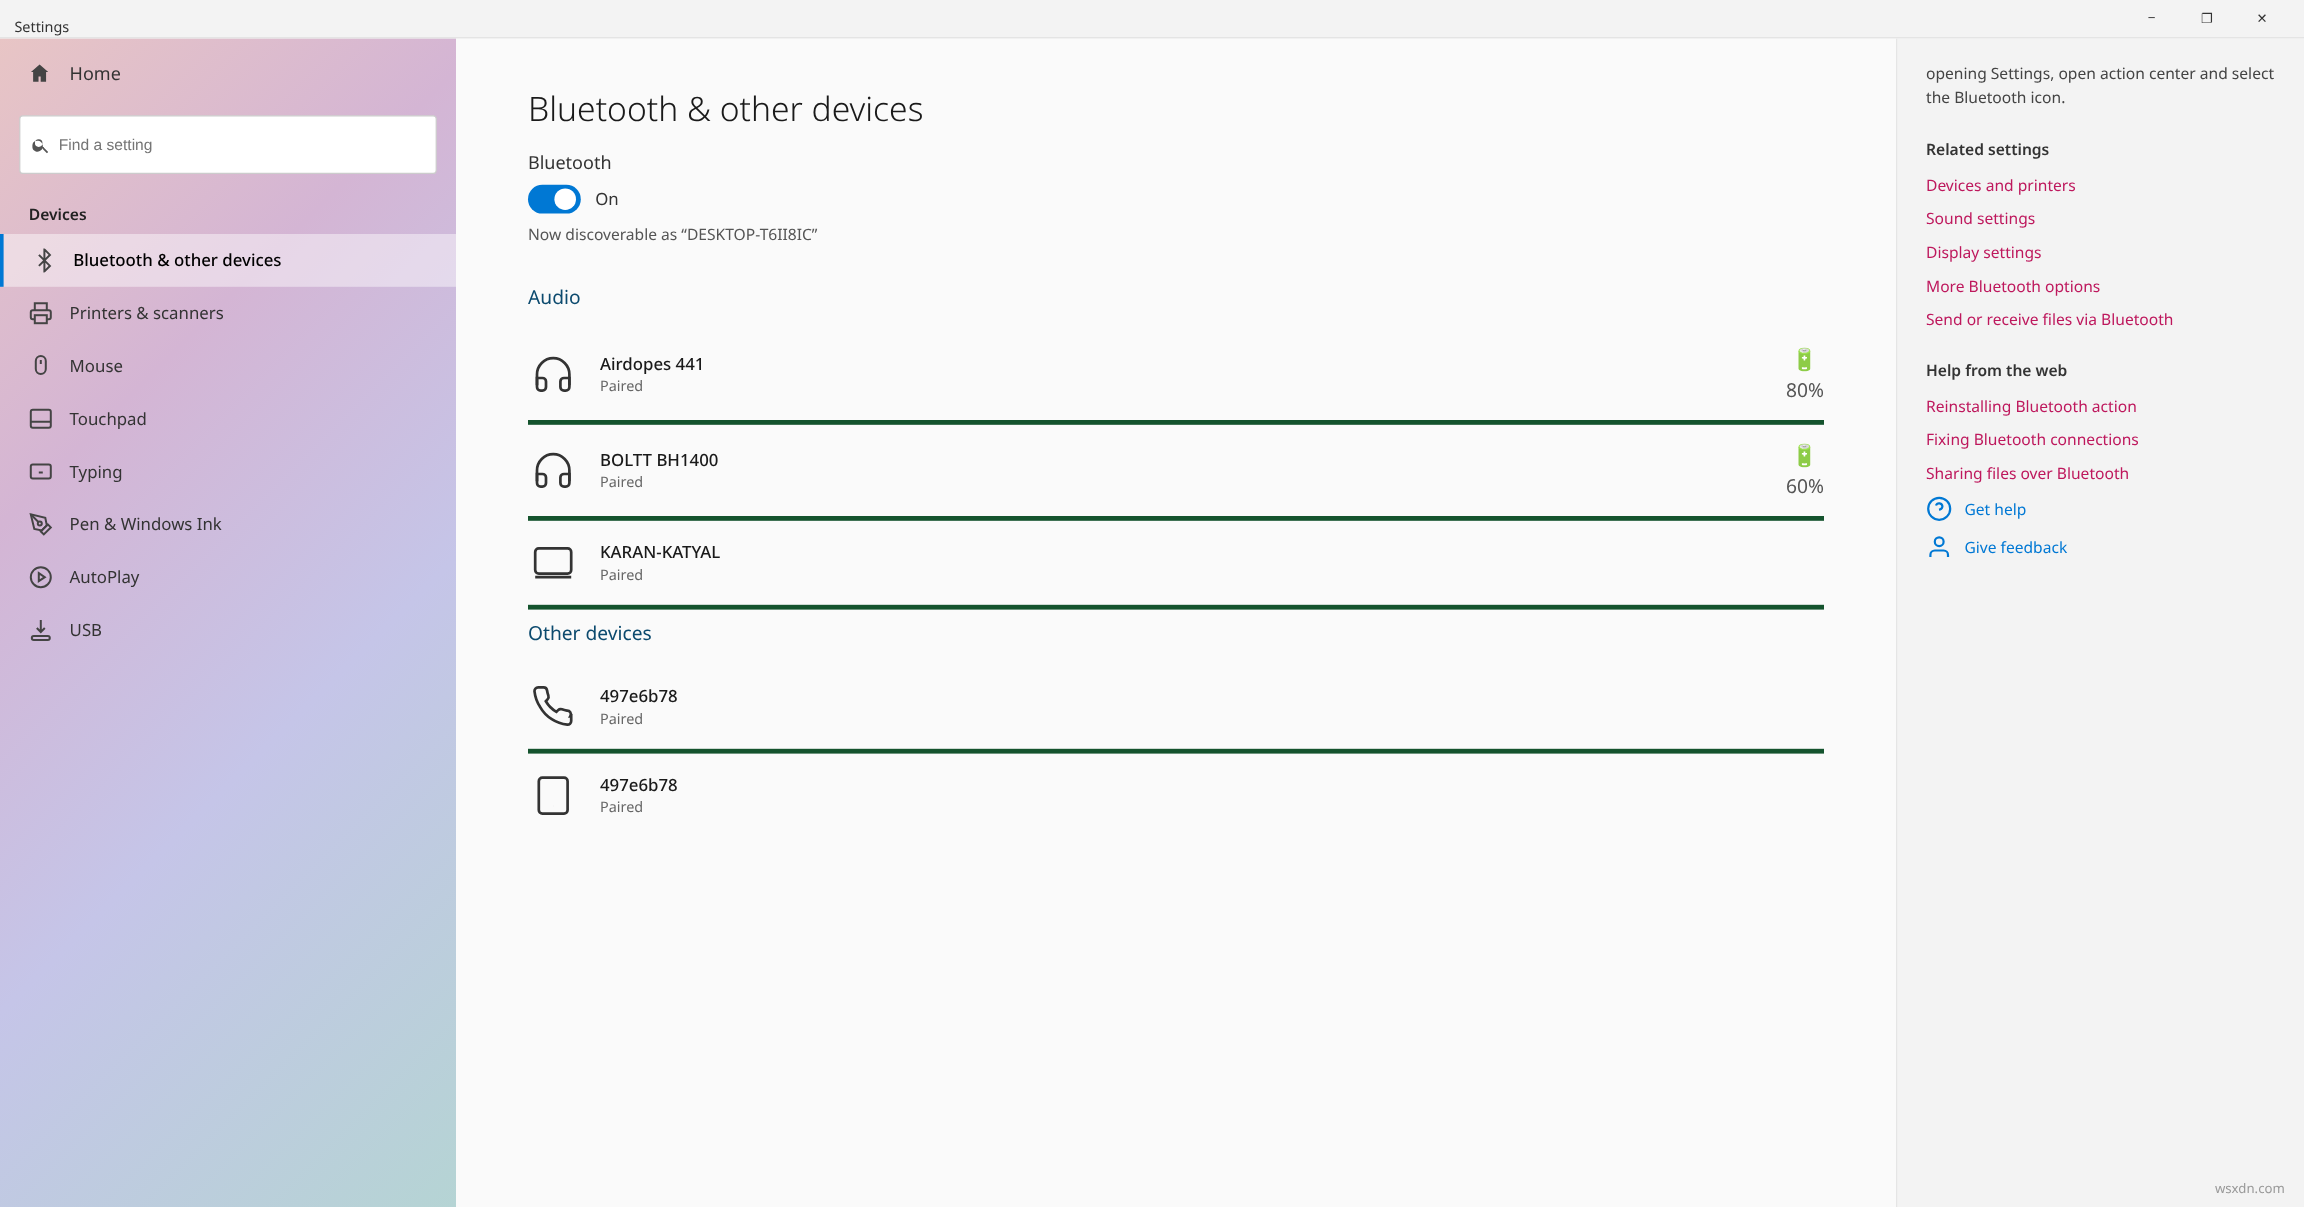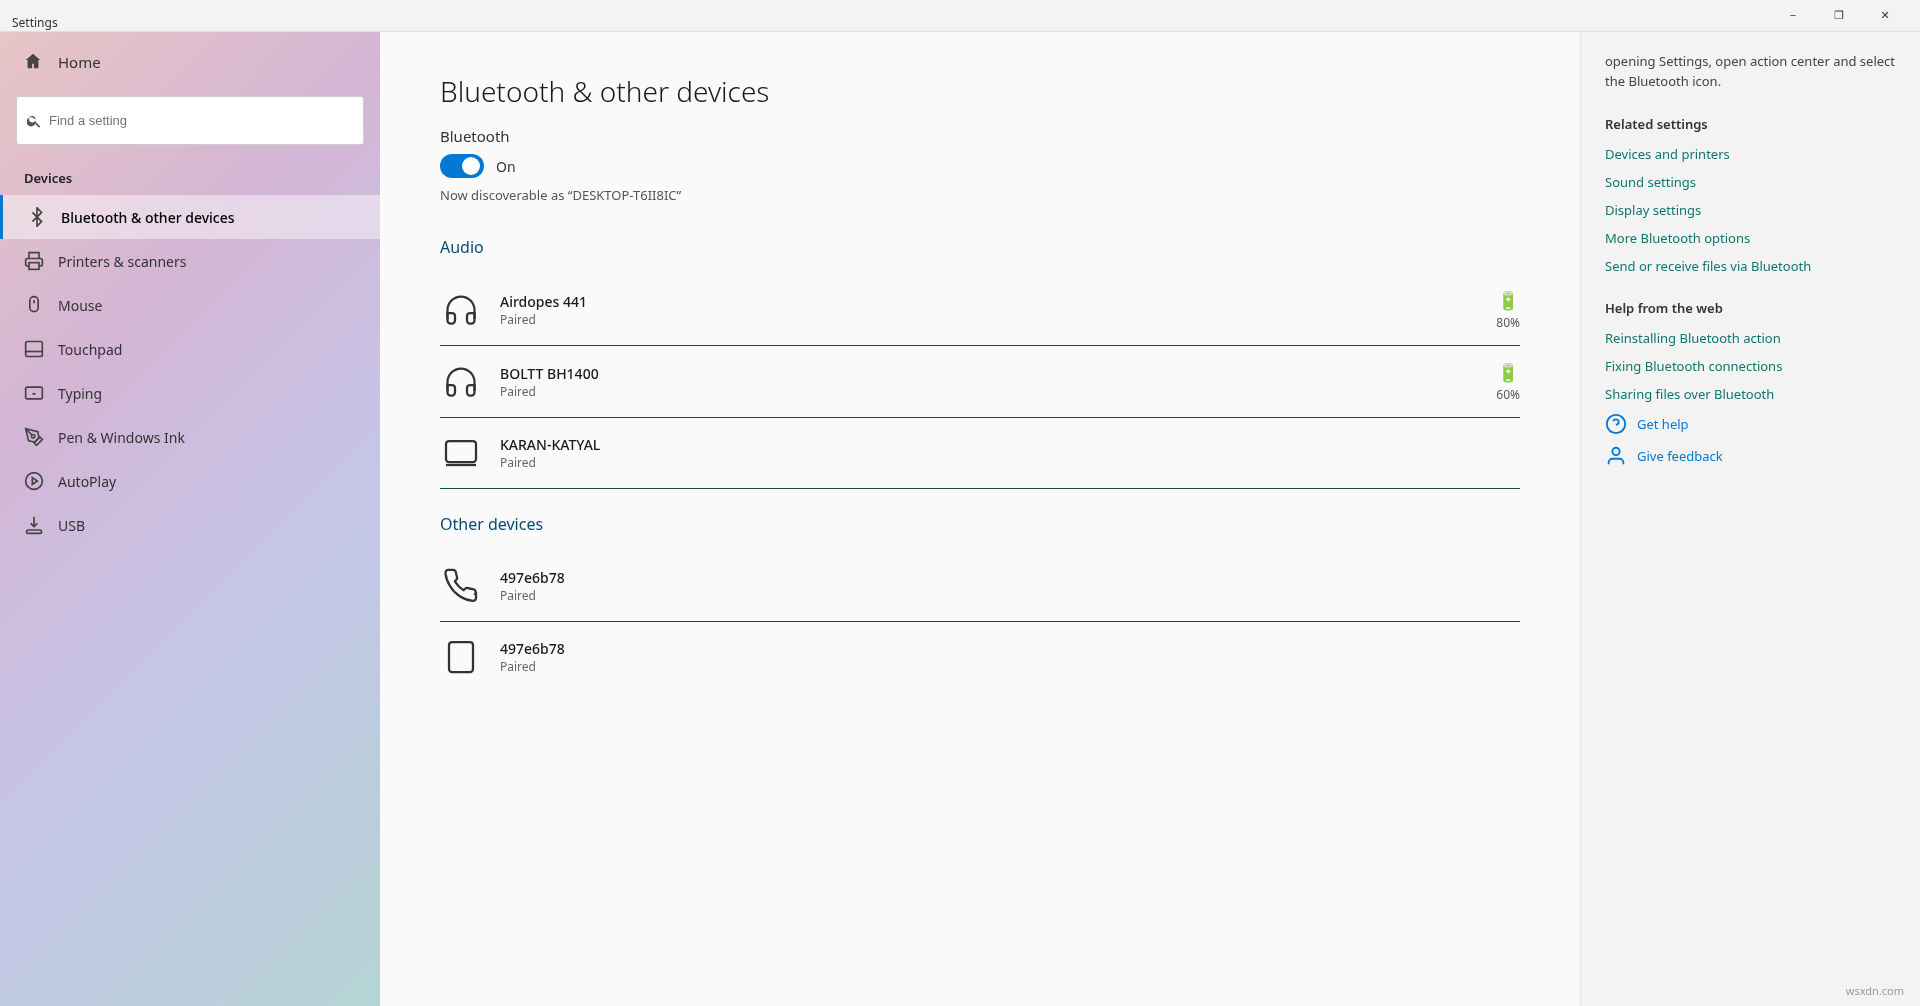--- a/index.html
+++ b/index.html
@@ -194,21 +194,21 @@
       color: #0c4a6e;
       margin-bottom: 16px;
       margin-top: 8px;
     }
 
     .device-item {
       display: flex;
       align-items: center;
       gap: 18px;
       padding: 14px 0;
-      border-bottom: 1px solid #14532d;
+      border-bottom: 4px solid #14532d;
     }
     .device-item:last-child { border-bottom: none; }
     .device-icon-wrap {
       width: 42px;
       height: 42px;
       display: flex;
       align-items: center;
       justify-content: center;
       flex-shrink: 0;
     }
@@ -232,21 +232,21 @@
     .device-battery {
       display: flex;
       flex-direction: column;
       align-items: center;
       gap: 2px;
     }
     .battery-icon {
       font-size: 18px;
     }
     .battery-pct {
-      font-size: 12px;
+      font-size: 16px;
       color: #555;
     }
 
     
     .right-panel {
       width: 340px;
       min-width: 340px;
       background: #f3f3f3;
       padding: 20px 24px;
       overflow-y: auto;
@@ -260,21 +260,21 @@
     }
     .related-settings-title {
       font-size: 13px;
       font-weight: 600;
       color: #333;
       margin-bottom: 12px;
     }
     .related-link {
       display: block;
       font-size: 13px;
-      color: #0f766e;
+      color: #be185d;
       text-decoration: none;
       margin-bottom: 10px;
       cursor: pointer;
     }
     .help-section-title {
       font-size: 13px;
       font-weight: 600;
       color: #333;
       margin-top: 24px;
       margin-bottom: 12px;
@@ -481,21 +481,21 @@
           <rect x="2" y="4" width="20" height="14" rx="2"></rect>
             <line x1="2" y1="20" x2="22" y2="20"></line>
         </svg>
       </div>
       <div class="device-info">
         <div class="device-name">KARAN-KATYAL</div>
         <div class="device-status">Paired</div>
       </div>
     </div>
 
-    <div class="device-section-title" style="margin-top:24px;">Other devices</div>
+    <div class="device-section-title" style="margin-top:8px;">Other devices</div>
 
     <div class="device-item">
       <div class="device-icon-wrap">
         <svg viewBox="0 0 24 24" fill="none" stroke="currentColor" stroke-width="1.5" width="36" height="36">
           <path d="M22 16.92v3a2 2 0 0 1-2.18 2 19.79 19.79 0 0 1-8.63-3.07A19.5 19.5 0 0 1 4.69 12 19.79 19.79 0 0 1 1.61 3.4 2 2 0 0 1 3.6 1.22h3a2 2 0 0 1 2 1.72c.127.96.361 1.903.7 2.81a2 2 0 0 1-.45 2.11L7.91 8.92a16 16 0 0 0 5.88 5.88l.95-.95a2 2 0 0 1 2.11-.45c.907.339 1.85.573 2.81.7A2 2 0 0 1 21.6 17z"></path>
         </svg>
       </div>
       <div class="device-info">
         <div class="device-name">497e6b78</div>
         <div class="device-status">Paired</div>

